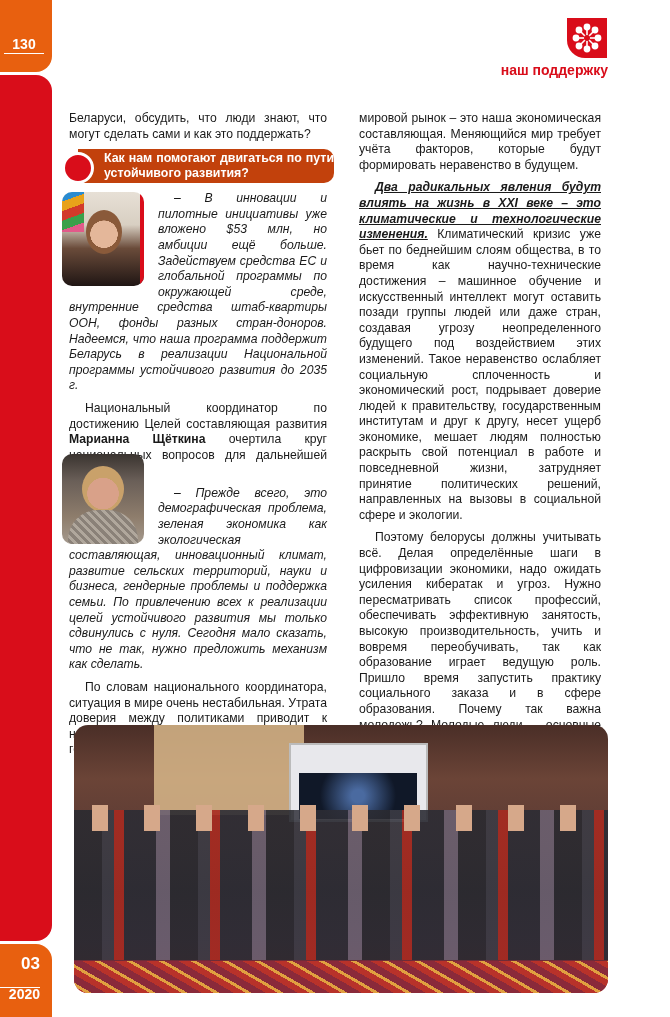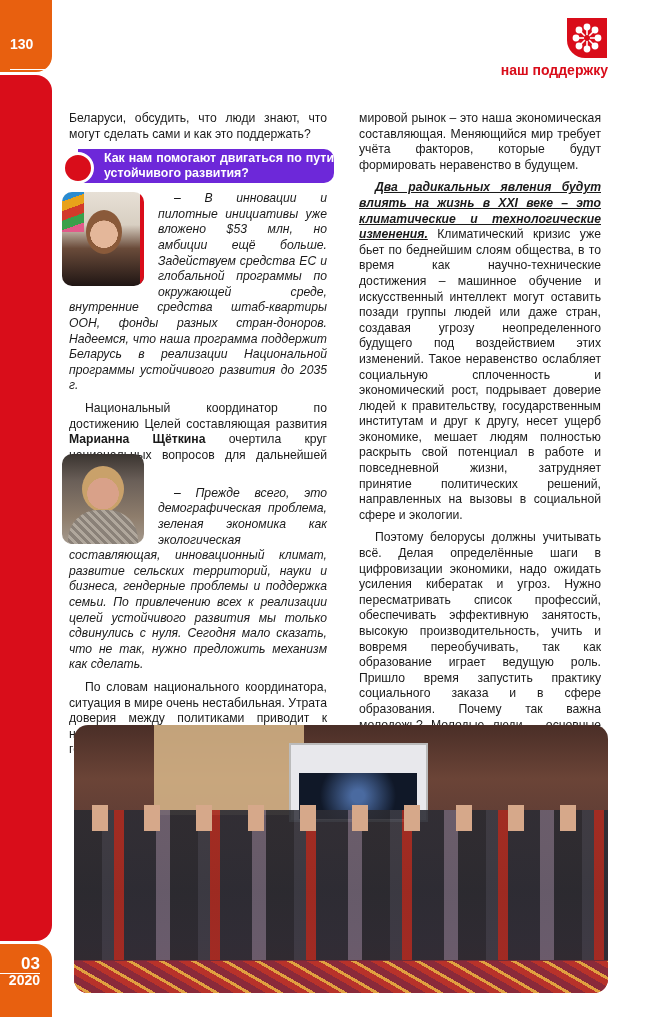--- a/index.html
+++ b/index.html
@@ -4,40 +4,40 @@
 <style>
   html, body { margin:0; padding:0; }
   body { width:670px; height:1017px; position:relative; background:#ffffff; overflow:hidden;
          font-family:"Liberation Sans", "DejaVu Sans", sans-serif; color:#1a1a1a; }
   .bar-top { position:absolute; left:0; top:0; width:52px; height:72px; background:#e8600f;
              border-bottom-right-radius:16px; }
   .bar-mid { position:absolute; left:0; top:75px; width:52px; height:866px; background:#d90d1a;
              border-top-right-radius:16px; border-bottom-right-radius:16px; }
   .bar-bot { position:absolute; left:0; top:944px; width:52px; height:73px; background:#e8600f;
              border-top-right-radius:16px; }
-  .page-num { position:absolute; left:10px; top:36px; width:40px; text-align:left; color:#fff;
-              font-weight:bold; font-size:14px; border-bottom:1.5px solid #fff; padding-bottom:17px; }
+  .page-num { position:absolute; left:4px; top:36px; width:40px; text-align:center; color:#fff;
+              font-weight:bold; font-size:14px; border-bottom:1.5px solid #fff; padding-bottom:1px; }
   .issue { position:absolute; left:0; top:955px; width:40px; text-align:right; color:#fff; font-weight:bold; }
-  .issue .num { font-size:17px; line-height:17px; border-bottom:1.5px solid #fff; padding-bottom:1px; display:block; }
+  .issue .num { font-size:17px; line-height:17px; border-bottom:1.5px solid #fff; padding-bottom:15px; display:block; }
   .issue .year { font-size:14px; line-height:12px; display:block; }
   .logo { position:absolute; left:567px; top:18px; width:40px; height:40px; background:#d90d1a;
           border-bottom-left-radius:18px; display:flex; align-items:center; justify-content:center; }
   .rubric { position:absolute; left:500px; top:62px; width:108px; text-align:right;
             color:#d90d1a; font-weight:bold; font-size:14px; }
   .col { position:absolute; font-size:12.2px; line-height:15.6px; text-align:justify; }
   .col p { margin:7px; text-indent:16px; }
   .col p.noind { text-indent:0; }
   .col .it { font-style:italic; }
   .col .bi { font-style:italic; font-weight:bold;text-decoration:underline; }
   .left { left:62px; top:104px; width:272px; }
   .right { left:352px; top:104px; width:256px; }
   .pill { position:relative; margin:7px 0 8px 0; height:34px; }
   .pill .dot { position:absolute; left:0; top:3px; width:26px; height:26px; border-radius:50%;
                background:#d90d1a; border:3px solid #fff; box-shadow:0 0 0 0 #fff; z-index:2; }
-  .pill .band { position:absolute; left:16px; top:0; right:0; height:34px; background:#6d28d9;
+  .pill .band { position:absolute; left:16px; top:0; right:0; height:34px; background:#c2410c;
                 border-radius:0 10px 10px 0; }
   .pill .band span { position:absolute; left:26px; top:2px; color:#fff; font-weight:bold;
                      font-size:12.4px; line-height:14.5px; }
   .photo { float:left; border-radius:10px; margin:0 14px 4px 0; overflow:hidden; position:relative; }
   .photo1 { width:82px; height:94px; margin-top:1px;
             background:linear-gradient(180deg,#e7e0d6 0%,#d8cfc2 35%,#6a4b3a 60%,#201614 100%); }
   .photo1 .stripes { position:absolute; left:0; top:0; width:22px; height:40px;
             background:linear-gradient(160deg,#2a8bd0 0 20%,#e8a21a 20% 40%,#d23a2a 40% 60%,#3aa04a 60% 80%,#e25a8a 80%); }
   .photo1 .head { position:absolute; left:24px; top:18px; width:36px; height:44px; border-radius:50%;
             background:radial-gradient(circle at 50% 55%,#e4b79a 0 45%,#8a5a3a 46%); }

